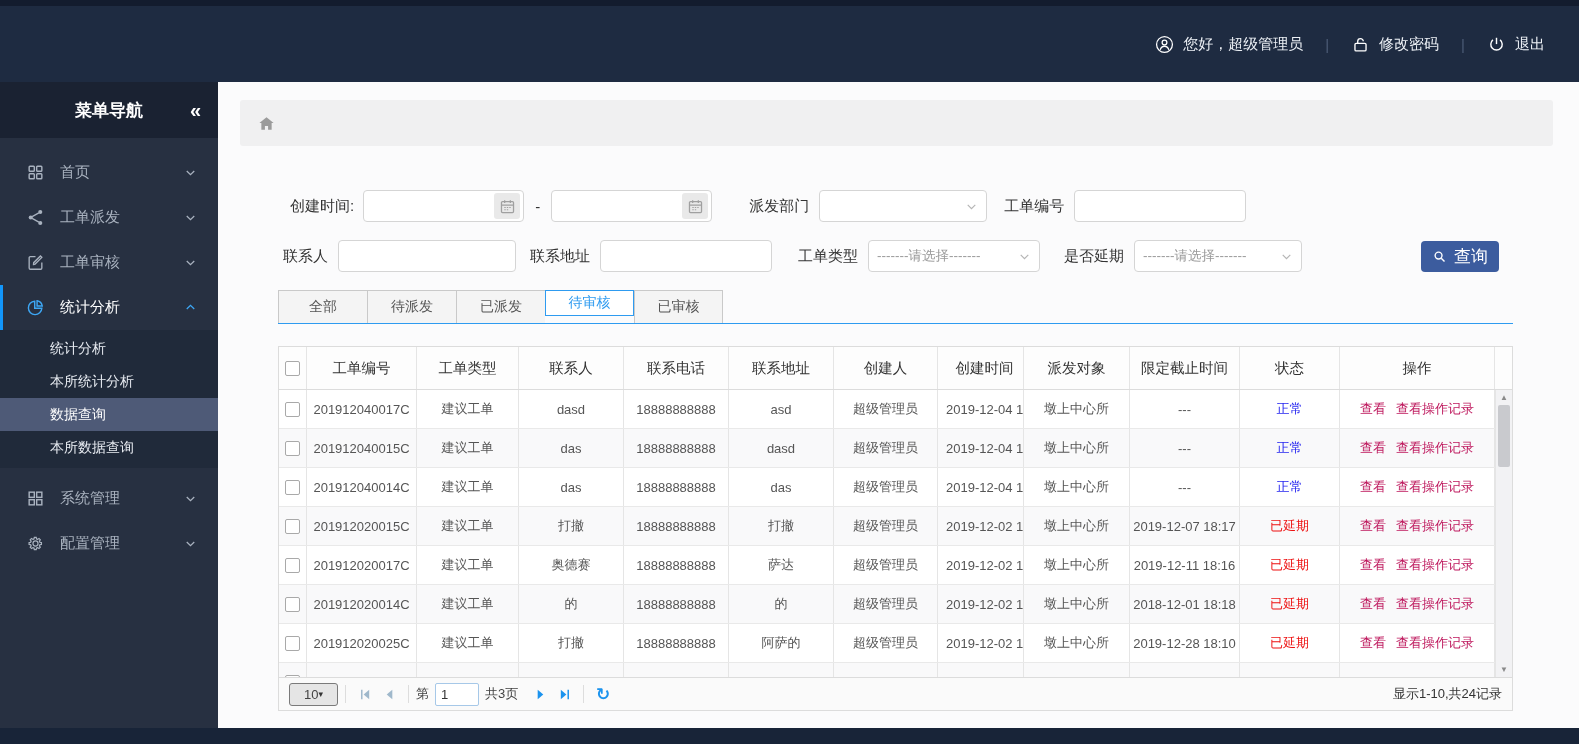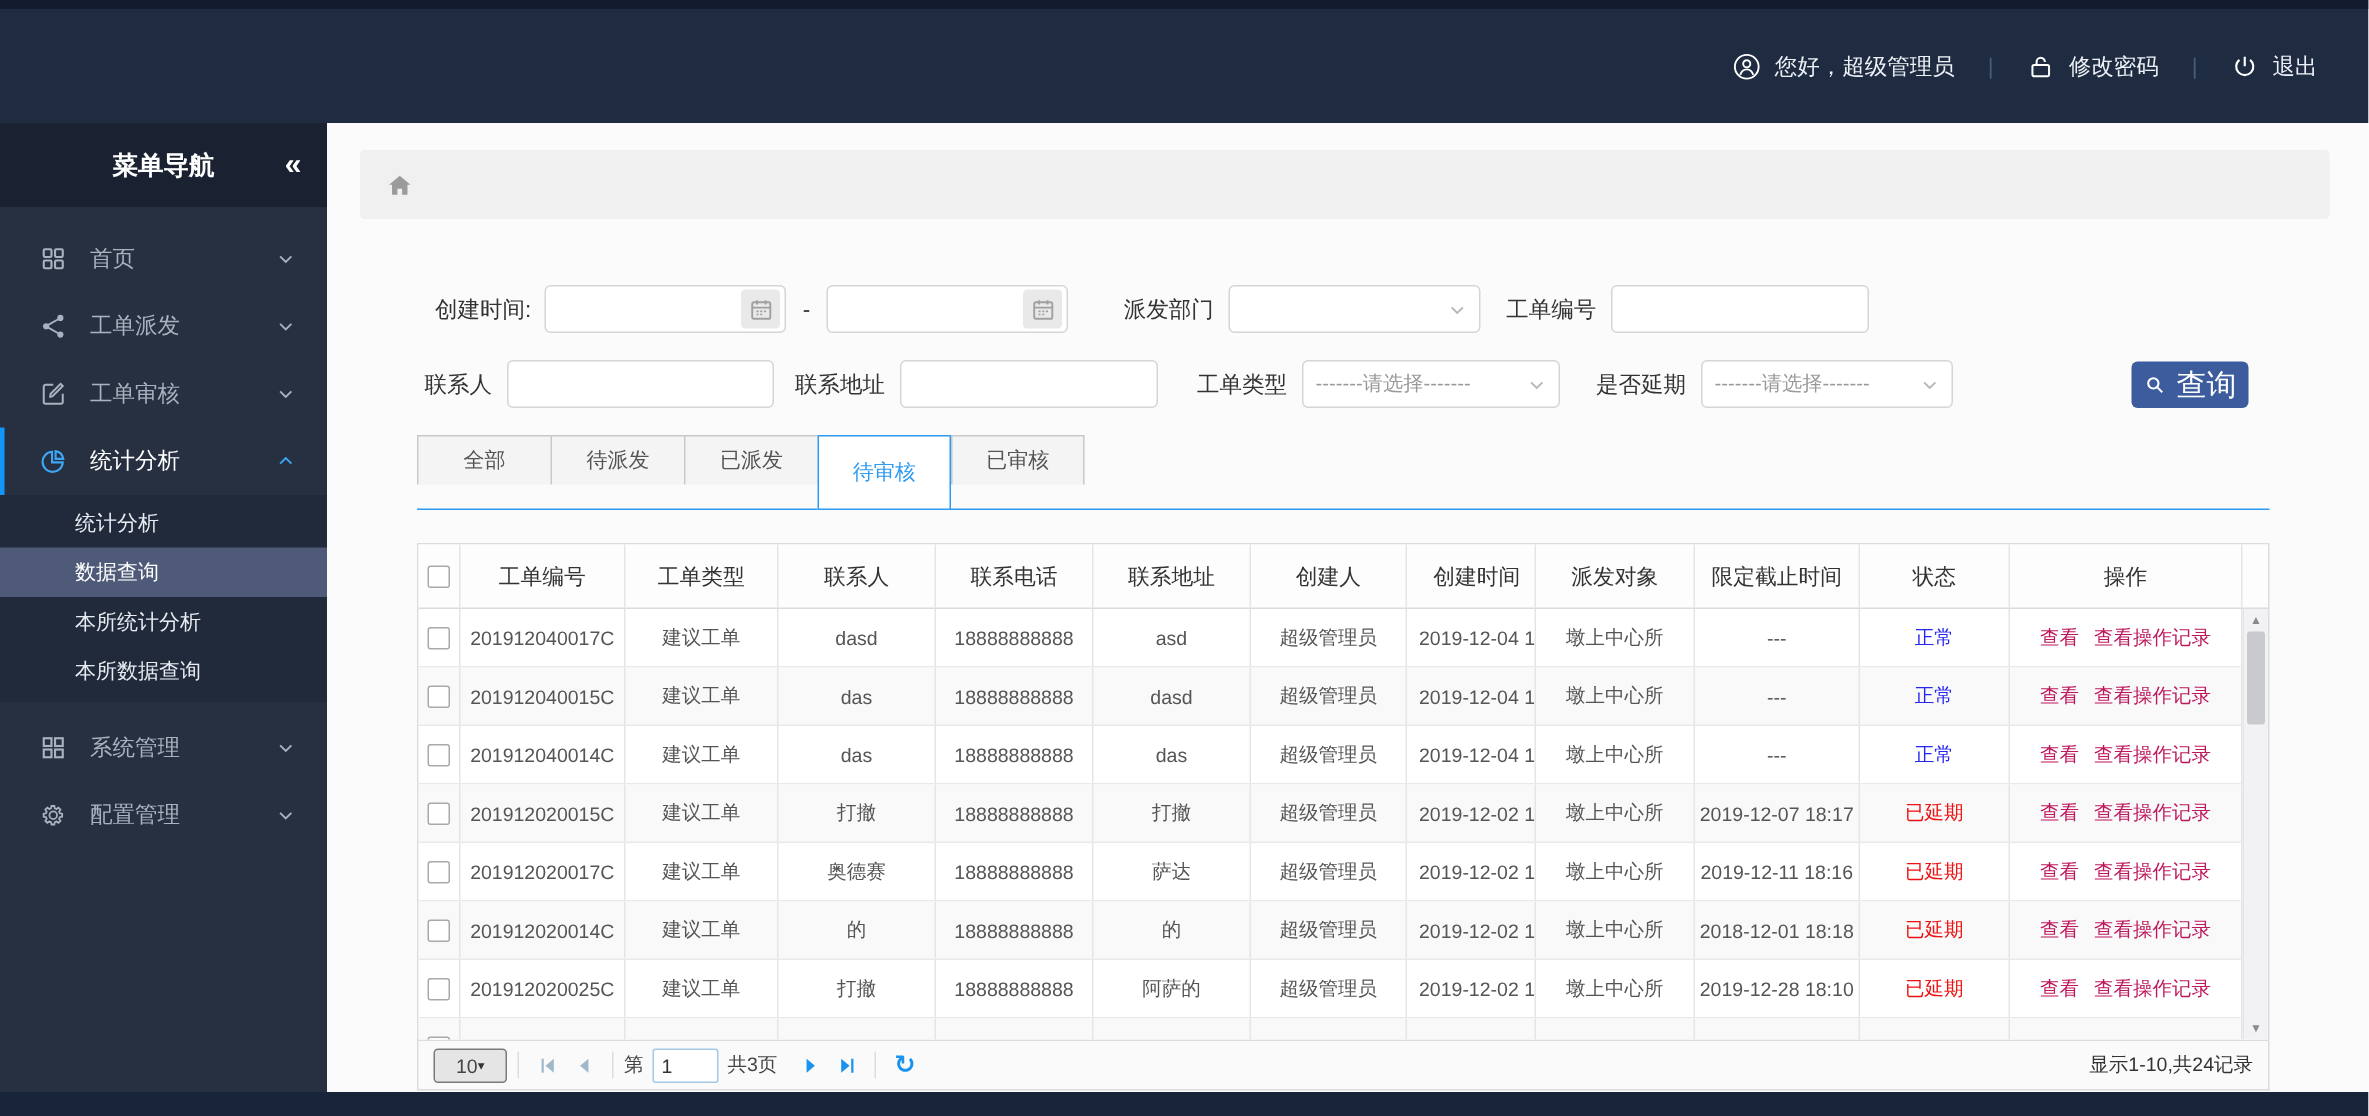--- a/index.html
+++ b/index.html
@@ -48,31 +48,31 @@
   .inp { height:32px; border:1px solid #d5d5d5; border-radius:4px; background:#fff; }
   .txt-inp { width:172px; }
   .date-inp { width:161px; display:flex; align-items:center; justify-content:flex-end; padding-right:3px; }
   .cal-btn { width:26px; height:26px; background:#e9e9e9; border-radius:3px; display:flex;
              align-items:center; justify-content:center; cursor:pointer; }
   .cal-btn svg { width:17px; height:17px; }
   .sel { display:flex; align-items:center; justify-content:space-between; padding:0 8px; color:#9a9a9a;
          font-size:13.5px; cursor:pointer; }
   .sel .schev { width:13px; height:13px; color:#b5b5b5; }
   .search-btn { margin-left:auto; width:78px; height:31px; background:#3c5c9e; color:#fff; border:none;
-                border-radius:4px; font-size:20px; display:flex; align-items:center; justify-content:center;
+                border-radius:4px; font-size:17px; display:flex; align-items:center; justify-content:center;
                 gap:7px; cursor:pointer; font-family:inherit; }
   .search-btn svg { width:15px; height:15px; }
 
   
   .tabs-row { margin:18px 0 0 60px; width:1235px; display:flex; border-bottom:1px solid #2e9bf0; }
   .tab { min-width:89px; height:33px; display:flex; align-items:center; justify-content:center;
          background:#f4f4f4; border:1px solid #c9c9c9; border-right:none; border-bottom:none; color:#555;
          font-size:14px; cursor:pointer; padding:0 14px; }
   .tab:nth-last-child(1) { border-right:1px solid #c9c9c9; }
-  .tab.active { background:#fff; border:1px solid #2e9bf0; color:#2e9bf0; position:relative; margin-bottom:-1px; height:50px; }
+  .tab.active { background:#fff; border:1px solid #2e9bf0; color:#2e9bf0; position:relative; margin-bottom:-1px; height:26px; }
 
   
   .grid { margin:22px 0 0 60px; width:1235px; border:1px solid #dcdcdc; background:#fff; }
   .gh { display:flex; height:43px; border-bottom:1px solid #dcdcdc; background:#fdfdfd; }
   .gcell { border-right:1px solid #e5e5e5; display:flex; align-items:center; justify-content:center;
            font-size:13px; color:#555; overflow:hidden; white-space:nowrap; height:100%; flex:none; }
   .gh .gcell { font-size:14.5px; color:#333; }
   .c0{width:28px}.c1{width:110px}.c2{width:102px}.c3{width:105px}.c4{width:105px}.c5{width:105px}
   .c6{width:104px}.c7{width:86px;justify-content:flex-start;padding-left:8px}.c8{width:106px}
   .c9{width:110px}.c10{width:100px}.c11{width:155px;gap:10px}
@@ -184,22 +184,22 @@
           <path d="M14 3.5a8 8 0 0 1 6.5 6.5H14z"></path>
         </svg>
       <span>统计分析</span>
       <svg class="chev" viewBox="0 0 24 24" fill="none" stroke="currentColor" stroke-width="2">
           <polyline points="6,14.5 12,8.5 18,14.5"></polyline>
         </svg>
     </div>
 
     <div class="submenu">
       <div class="submenu-item">统计分析</div>
+      <div class="submenu-item">本所统计分析</div>
       <div class="submenu-item selected">数据查询</div>
-      <div class="submenu-item">本所统计分析</div>
       <div class="submenu-item">本所数据查询</div>
     </div>
 
     <div class="menu-gap"></div>
 
     <div class="menu-item">
       <svg class="micon" viewBox="0 0 24 24" fill="none" stroke="currentColor" stroke-width="1.8">
           <rect x="4" y="4" width="6.5" height="6.5"></rect>
           <rect x="13.5" y="4" width="6.5" height="6.5"></rect>
           <rect x="4" y="13.5" width="6.5" height="6.5"></rect>

